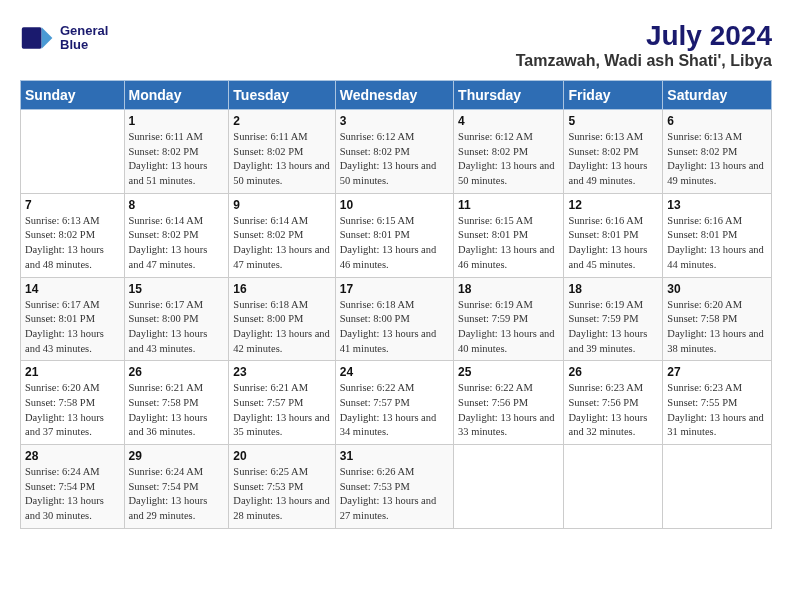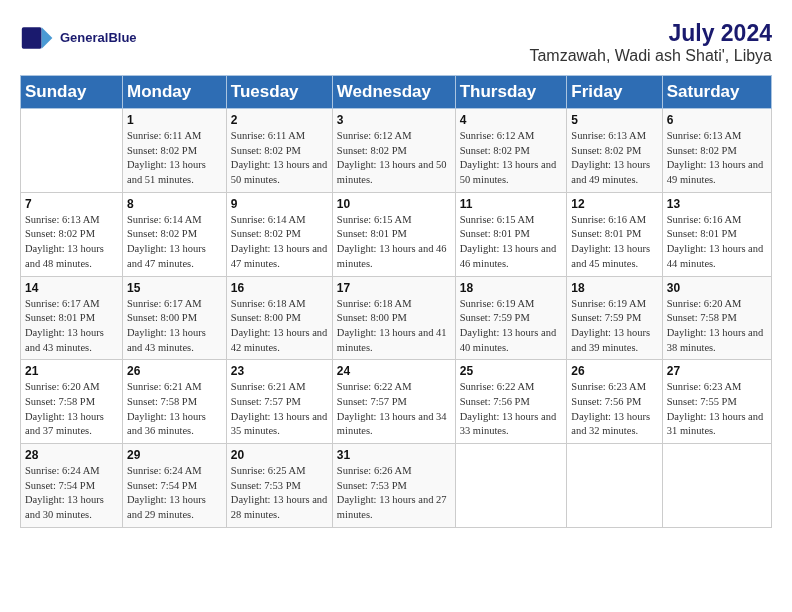--- a/index.html
+++ b/index.html
@@ -16,54 +16,54 @@
       align-items: flex-start;
       margin-bottom: 10px;
     }
     .logo {
       display: flex;
       align-items: center;
       gap: 4px;
     }
     .logo-text {
       display: flex;
-      flex-direction: row;
+      flex-direction: column;
       font-size: 13px;
       font-weight: bold;
       color: #1a1a6e;
       line-height: 1.1;
     }
     .logo-icon {
       width: 36px;
       height: 36px;
     }
     .title-block {
       text-align: right;
     }
     .title-block h1 {
-      font-size: 23px;
+      font-size: 28px;
       color: #1a1a6e;
       font-weight: bold;
     }
     .title-block h2 {
       font-size: 16px;
       color: #333;
-      font-weight: normal;
+      font-weight: bold;
     }
     table {
       width: 100%;
       border-collapse: collapse;
       font-size: 11px;
     }
     thead tr th {
       background-color: #2e6db4;
       color: #fff;
       padding: 6px 4px;
       text-align: left;
-      font-size: 17px;
+      font-size: 14px;
       border: 1px solid #aac4e0;
     }
     tbody tr td {
       border: 1px solid #ccc;
       vertical-align: top;
       padding: 4px 4px;
       min-height: 70px;
       background: #fff;
     }
     tbody tr:nth-child(odd) td {

